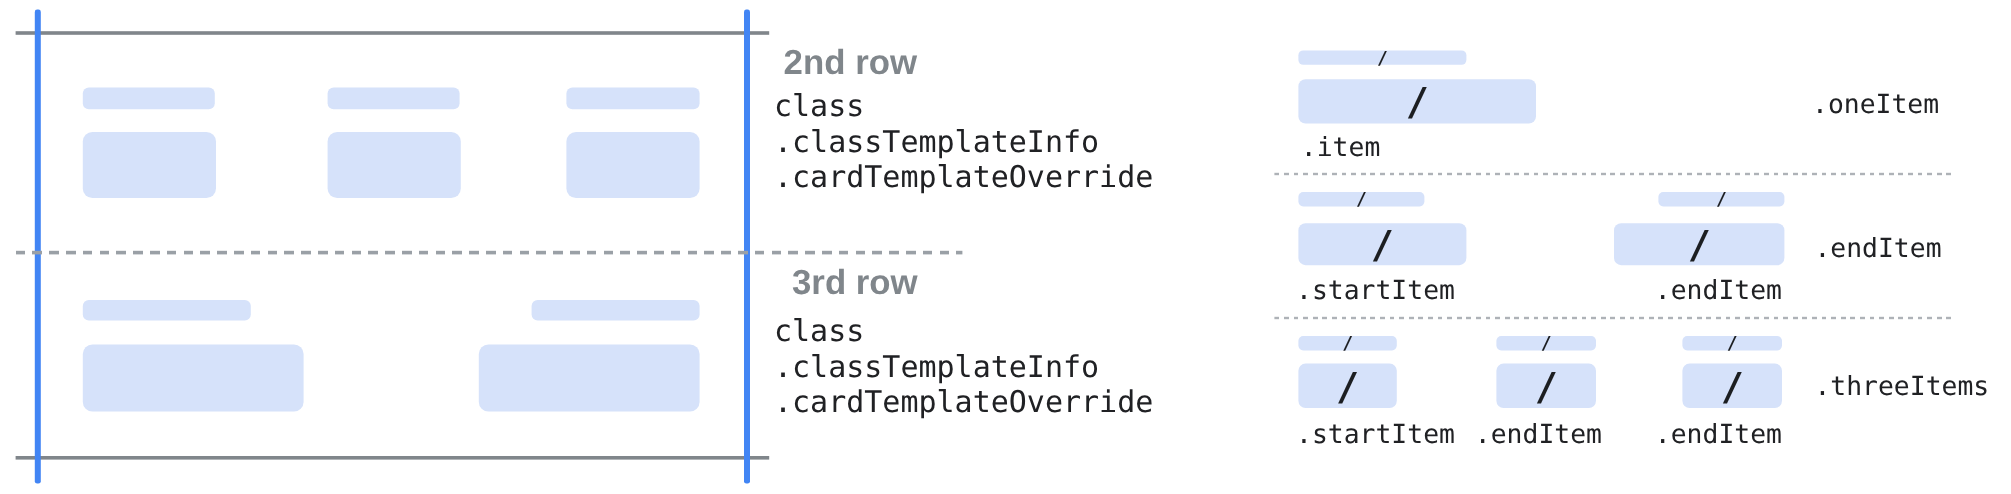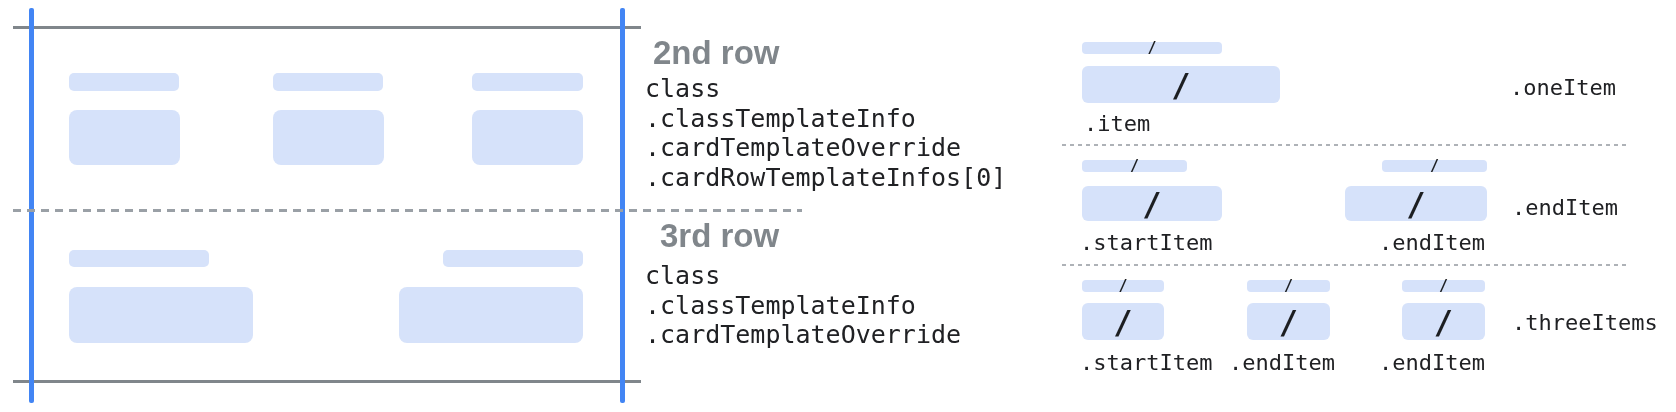--- a/index.html
+++ b/index.html
@@ -36,21 +36,21 @@
     background:var(--bar-fill,#d6e2fa);
     border-radius:6px;
   }
   .bar.small{border-radius:5px;}
   .bar.big{border-radius:8px;}
 
   
   .row-heading{
     font-family:"Liberation Sans", sans-serif;
     font-weight:bold;
-    font-size:33px;
+    font-size:29px;
     line-height:30px;
     color:var(--heading-gray,#80868b);
     white-space:nowrap;
   }
   .code-block{
     font-family:"DejaVu Sans Mono","Liberation Mono", monospace;
     font-size:25px;
     line-height:29.5px;
     color:var(--code-dark,#202124);
     white-space:nowrap;
@@ -100,21 +100,20 @@
   <div class="abs bar small" style="left:69px;top:250px;width:140px;height:17px;"></div>
   <div class="abs bar big" style="left:69px;top:287px;width:184px;height:56px;"></div>
   <div class="abs bar small" style="left:443px;top:250px;width:140px;height:17px;"></div>
   <div class="abs bar big" style="left:399px;top:287px;width:184px;height:56px;"></div>
 
   <div class="abs row-heading" style="left:653px;top:38px;">2nd row</div>
   <div class="abs code-block" style="left:645px;top:74px;">
     <div>class</div>
     <div>.classTemplateInfo</div>
     <div>.cardTemplateOverride</div>
-    <div>.cardRowTemplateInfos[0]</div>
   </div>
 
   <div class="abs row-heading" style="left:660px;top:221px;">3rd row</div>
   <div class="abs code-block" style="left:645px;top:261px;">
     <div>class</div>
     <div>.classTemplateInfo</div>
     <div>.cardTemplateOverride</div>
   </div>
 
   <div class="abs slashbar small" style="left:1082px;top:42px;width:140px;height:12px;">

